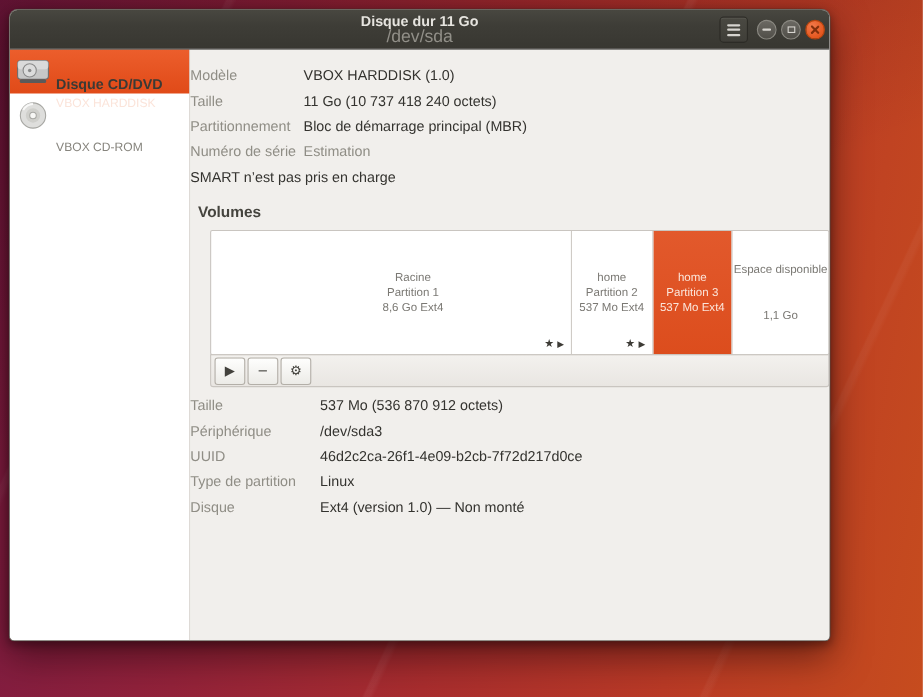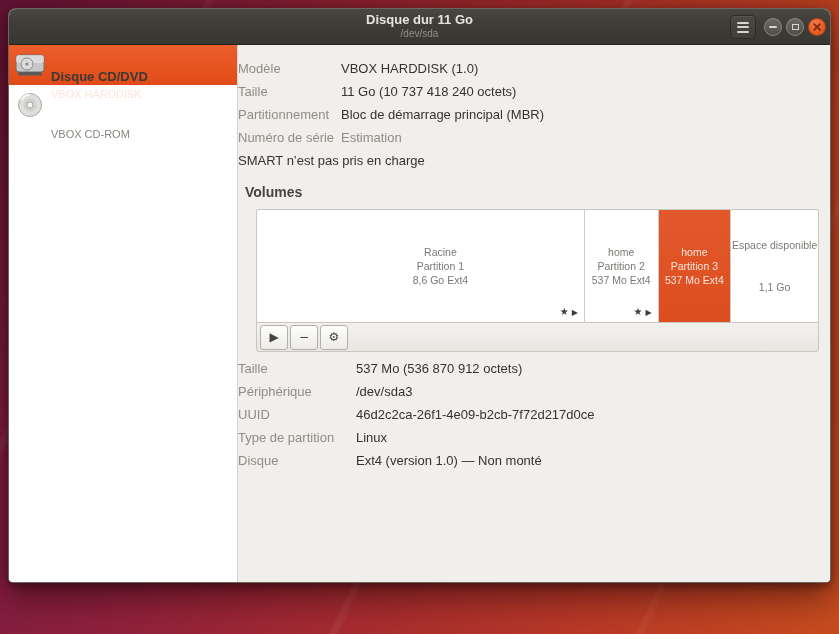--- a/index.html
+++ b/index.html
@@ -14,36 +14,36 @@
       linear-gradient(100deg, #7a1a43 0%, #93223a 28%, #a92d2e 52%, #ba3a26 75%, #c64c1e 100%);
   }
   .stage::before{
     content:""; position:absolute; inset:0;
     background:
       linear-gradient(115deg, transparent 0 18%, rgba(255,255,255,.045) 18.2% 18.6%, transparent 19% 55%, rgba(255,255,255,.05) 55.2% 55.6%, transparent 56% 82%, rgba(255,255,255,.04) 82.2% 82.6%, transparent 83%);
   }
 
   
   .window{
-    position:absolute; left:8px; top:8px; width:823px; height:575px;
+    position:absolute; left:8px; top:8px; width:747px; height:575px;
     border-radius:8px 8px 5px 5px;
     box-shadow:0 14px 34px rgba(20,0,5,.5), 0 3px 9px rgba(20,0,5,.4);
     background:#f1efec; overflow:hidden;
     border:1px solid rgba(35,28,22,.65);
   }
 
   
   .titlebar{
     position:relative; height:36px;
     background:linear-gradient(#484740 0%, #3e3d37 40%, #383731 100%);
     border-bottom:1px solid #23221e;
   }
   .titles{ position:absolute; left:0; right:0; top:3px; text-align:center; pointer-events:none; }
   .wtitle{ font-size:13px; font-weight:bold; color:#e6e4df; line-height:16px; }
-  .wsub{ font-size:10px; color:#918f88; line-height:12px; }
+  .wsub{ font-size:16px; color:#918f88; line-height:12px; }
   .menu-btn{
     position:absolute; right:74px; top:6px; width:26px; height:24px;
     background:linear-gradient(#4a4942,#3f3e38);
     border:1px solid #2c2b26; border-radius:4px;
     box-shadow:inset 0 1px 0 rgba(255,255,255,.07);
     display:flex; align-items:center; justify-content:center; cursor:pointer;
   }
   .hamburger{ display:block; }
   .hamburger i{ display:block; width:12px; height:2px; background:#d6d4cf; border-radius:1px; margin:2.5px 0; }
   .winctl{ position:absolute; right:4px; top:9px; display:flex; gap:4px; }

